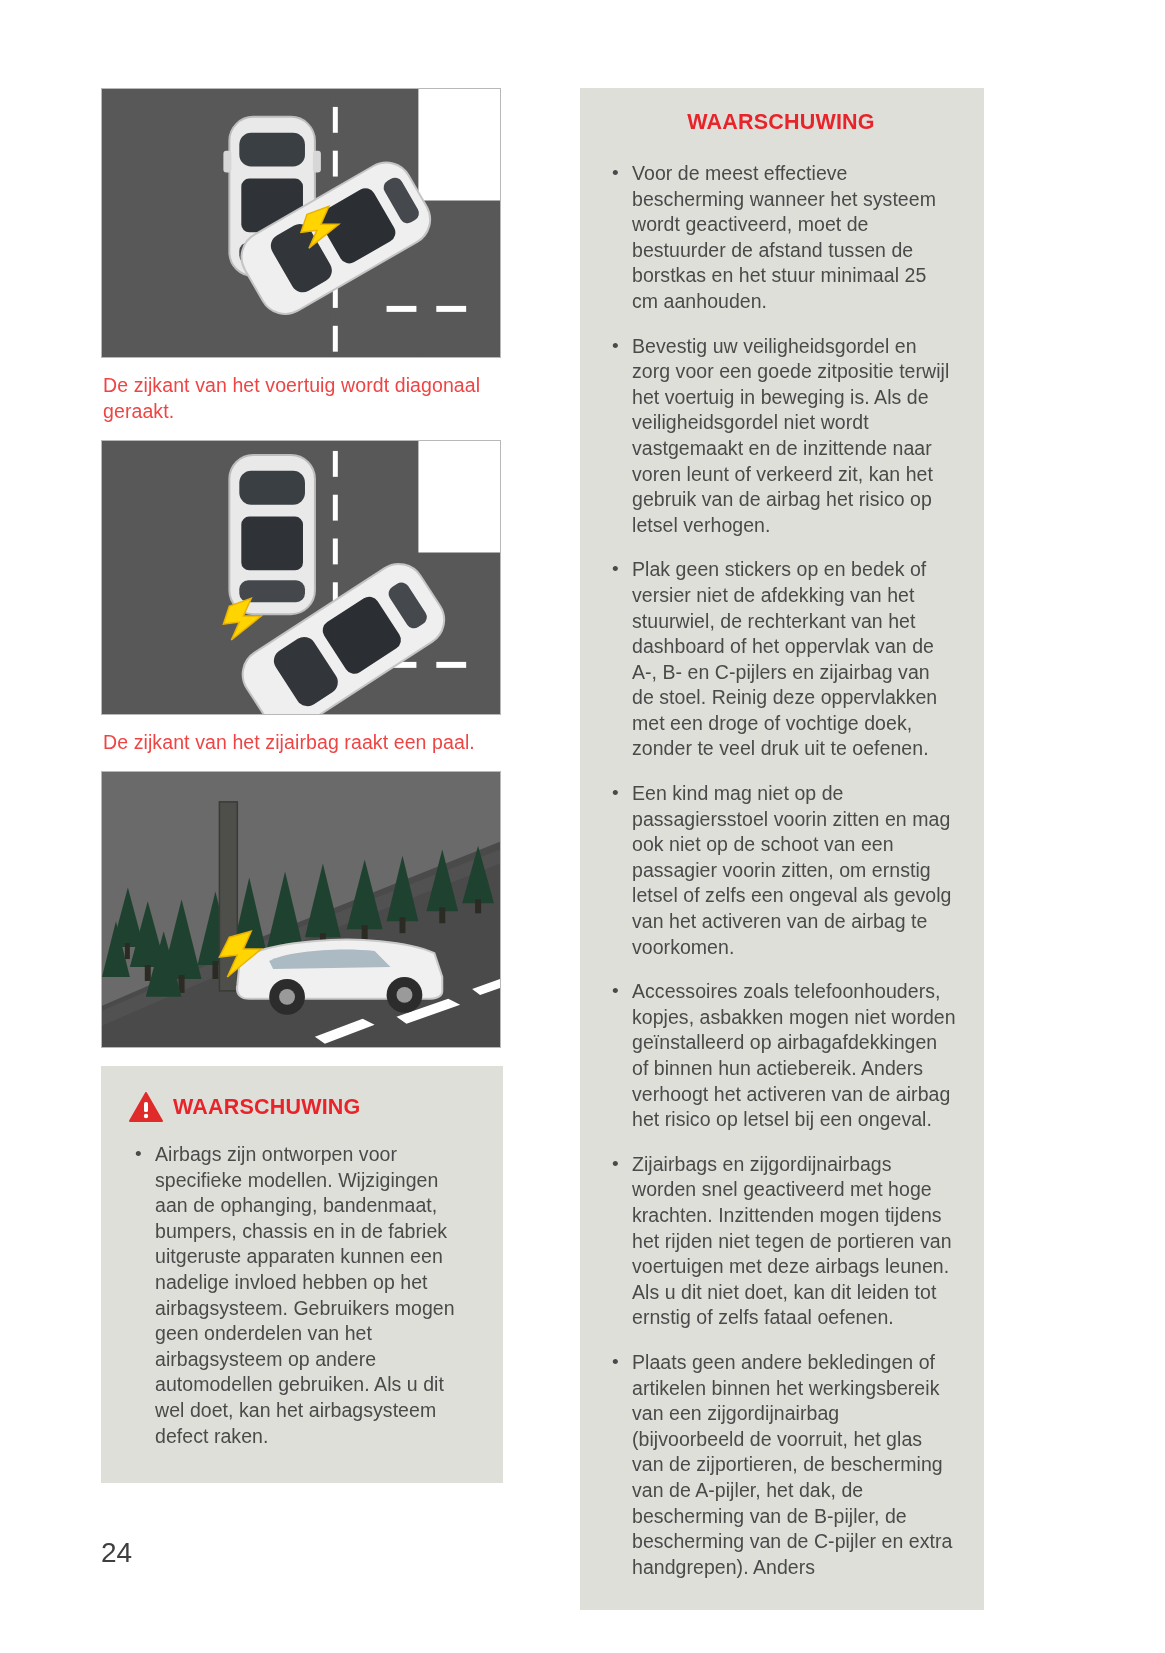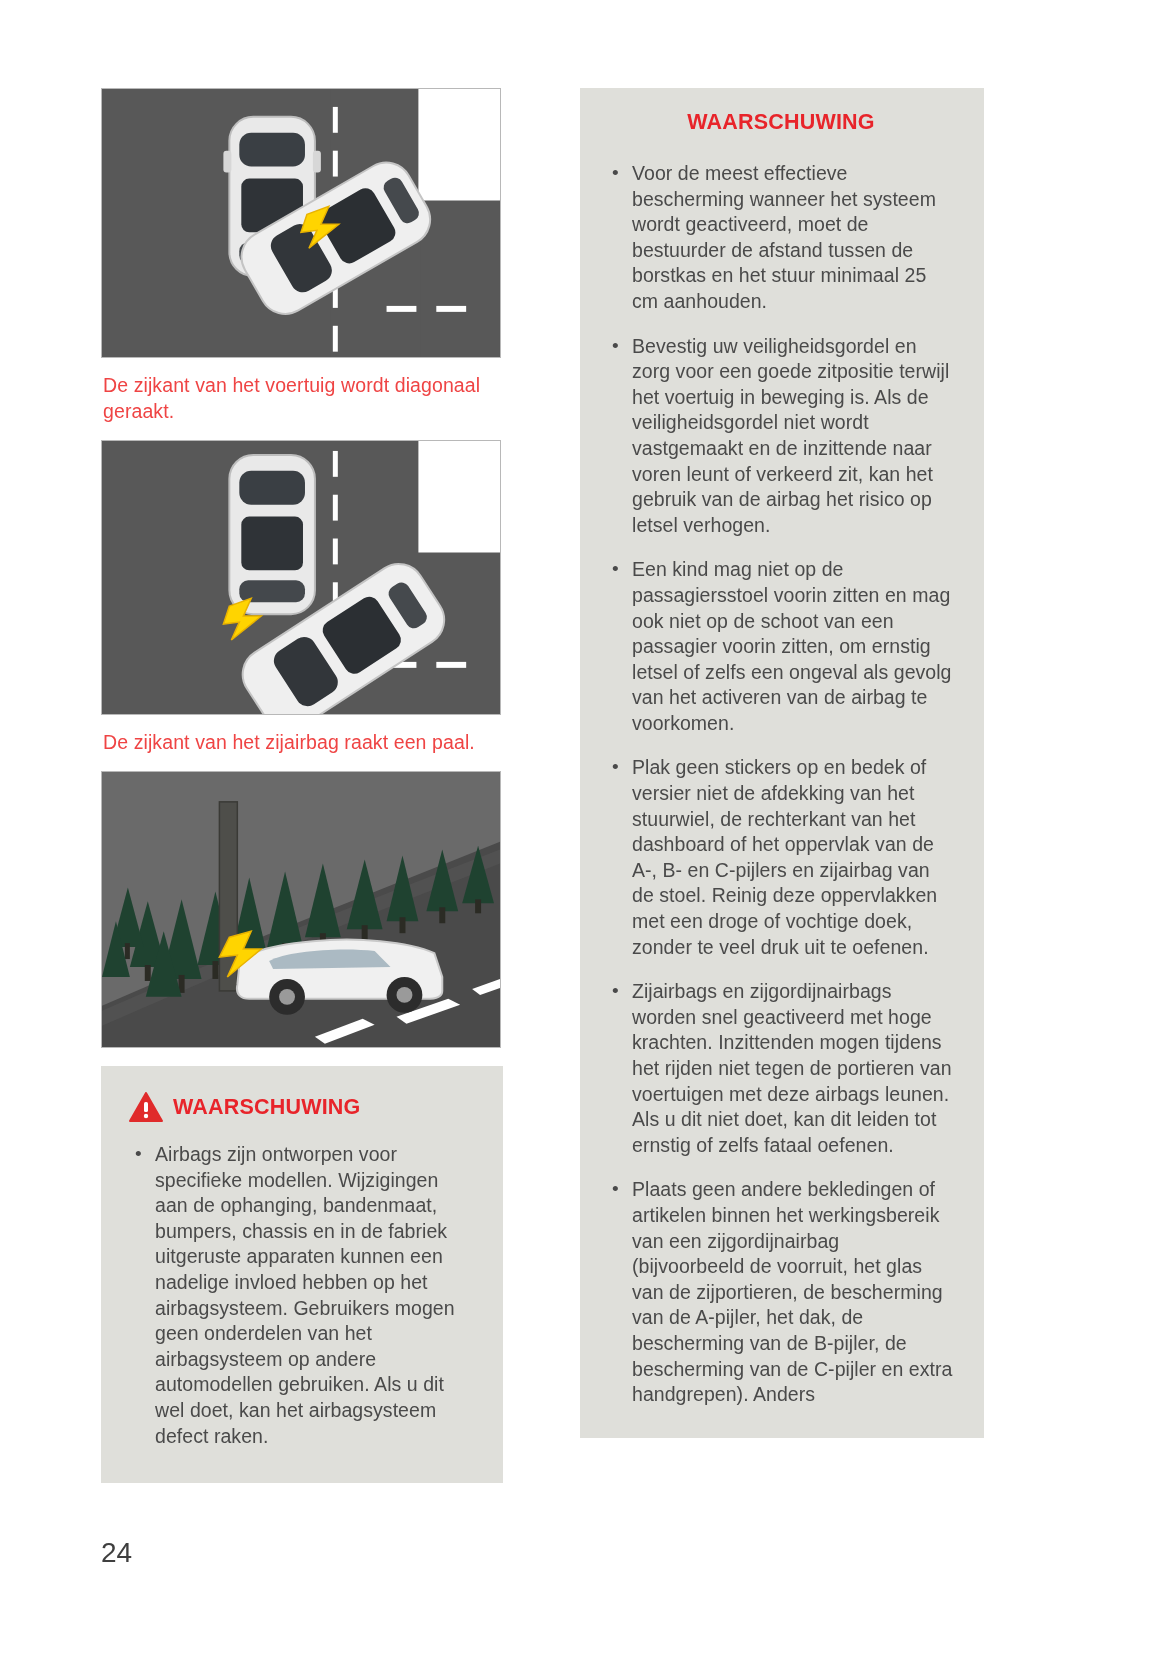--- a/index.html
+++ b/index.html
@@ -293,22 +293,23 @@
   </div>
 
   <div class="col-right">
     <div class="warn-box warn-right">
       <div class="warn-head center">
         <span class="warn-title">WAARSCHUWING</span>
       </div>
       <ul class="warn-list">
         <li>Voor de meest effectieve bescherming wanneer het systeem wordt geactiveerd, moet de bestuurder de afstand tussen de borstkas en het stuur minimaal 25 cm aanhouden.</li>
         <li>Bevestig uw veiligheidsgordel en zorg voor een goede zitpositie terwijl het voertuig in beweging is. Als de veiligheidsgordel niet wordt vastgemaakt en de inzittende naar voren leunt of verkeerd zit, kan het gebruik van de airbag het risico op letsel verhogen.</li>
+        <li>Plak geen stickers op en bedek of versier niet de afdekking van het stuurwiel, de rechterkant van het dashboard of het oppervlak van de A-, B- en C-pijlers en zijairbag van de stoel. Reinig deze oppervlakken met een droge of vochtige doek, zonder te veel druk uit te oefenen.</li>
         <li>Een kind mag niet op de passagiersstoel voorin zitten en mag ook niet op de schoot van een passagier voorin zitten, om ernstig letsel of zelfs een ongeval als gevolg van het activeren van de airbag te voorkomen.</li>
-        <li>Plak geen stickers op en bedek of versier niet de afdekking van het stuurwiel, de rechterkant van het dashboard of het oppervlak van de A-, B- en C-pijlers en zijairbag van de stoel. Reinig deze oppervlakken met een droge of vochtige doek, zonder te veel druk uit te oefenen.</li>
+        <li>Accessoires zoals telefoonhouders, kopjes, asbakken mogen niet worden geïnstalleerd op airbagafdekkingen of binnen hun actiebereik. Anders verhoogt het activeren van de airbag het risico op letsel bij een ongeval.</li>
         <li>Zijairbags en zijgordijnairbags worden snel geactiveerd met hoge krachten. Inzittenden mogen tijdens het rijden niet tegen de portieren van voertuigen met deze airbags leunen. Als u dit niet doet, kan dit leiden tot ernstig of zelfs fataal oefenen.</li>
         <li>Plaats geen andere bekledingen of artikelen binnen het werkingsbereik van een zijgordijnairbag (bijvoorbeeld de voorruit, het glas van de zijportieren, de bescherming van de A-pijler, het dak, de bescherming van de B-pijler, de bescherming van de C-pijler en extra handgrepen). Anders</li>
       </ul>
     </div>
   </div>
 
   <div class="page-number">24</div>
 
 </div>
 

